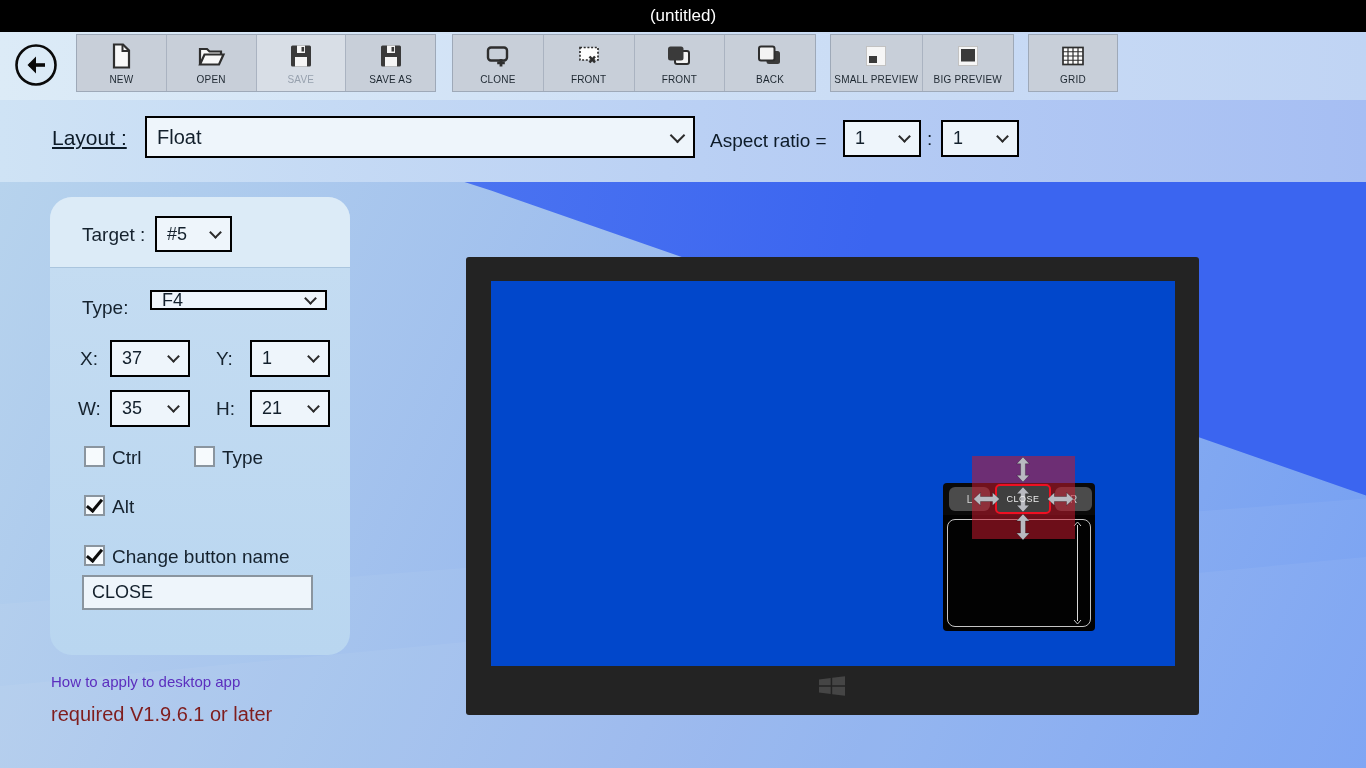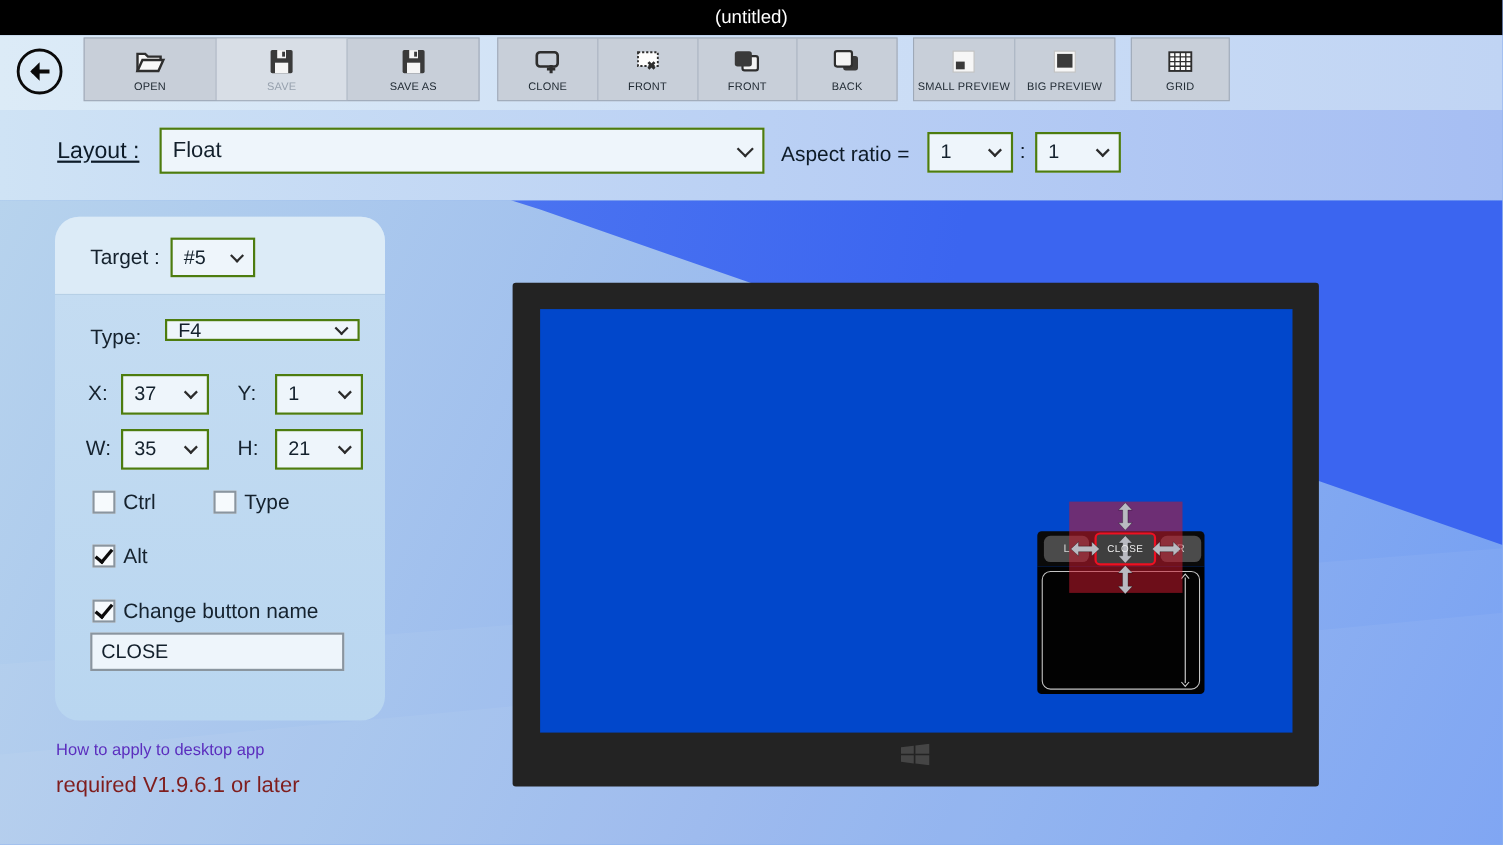--- a/index.html
+++ b/index.html
@@ -33,21 +33,21 @@
     padding-top:5px;box-sizing:border-box;border-right:1px solid #aab3c1;cursor:default;}
   .tb-btn:last-child{border-right:none;}
   .tb-btn .tb-label{font-size:10px;color:#1d2730;margin-top:2px;letter-spacing:.2px;white-space:nowrap;}
   .tb-btn.disabled{background:#d8dee6;}
   .tb-btn.disabled .tb-label{color:#97a1ae;}
   .tb-icon{height:32px;display:flex;align-items:center;justify-content:center;}
   
   #back-button{position:absolute;left:14px;top:43px;width:44px;height:44px;}
   
   .dd{position:absolute;display:flex;align-items:center;box-sizing:border-box;
-    background:#eef5fb;border:2px solid #4d7c0f;padding:0 10px;cursor:default;}
+    background:#eef5fb;border:2px solid #000000;padding:0 10px;cursor:default;}
   .dd .dd-value{font-size:18px;color:#13202c;}
   .dd .chev{width:9px;height:9px;border-right:2px solid #2b2b2b;border-bottom:2px solid #2b2b2b;
     transform:rotate(45deg);margin-left:auto;margin-top:-4px;flex:none;}
   .dd.small .chev{width:7px;height:7px;}
   
   .row-label{position:absolute;color:#0d1b28;}
   
   #panel{position:absolute;left:50px;top:197px;width:300px;height:458px;border-radius:22px;
     background:linear-gradient(#c6ddf2,#b9d6f0);}
   #panel .panel-head{position:absolute;left:0;top:0;width:300px;height:71px;
@@ -109,20 +109,29 @@
   <svg width="44" height="44" viewBox="0 0 44 44">
     <circle cx="22" cy="22" r="19.5" fill="none" stroke="#0a0a0a" stroke-width="2.6"></circle>
     <path d="M31 22 H15" stroke="#0a0a0a" stroke-width="3.6" fill="none"></path>
     <path d="M22 13.5 L13.5 22 L22 30.5 Z" fill="#0a0a0a"></path>
   </svg>
 </div>
 
 <div class="tb-group" style="left:76px;width:360px;">
   <div class="tb-btn">
     <span class="tb-icon">
+      <svg width="28" height="28" viewBox="0 0 28 28">
+        <path d="M7 2.5 H16 L22 8.5 V25.5 H7 Z" fill="#f8f8f8" stroke="#2e2e2e" stroke-width="2.2"></path>
+        <path d="M15.5 3 V9 H21.5" fill="none" stroke="#2e2e2e" stroke-width="2"></path>
+      </svg>
+      </span>
+    <span class="tb-label">NEW</span>
+  </div>
+  <div class="tb-btn">
+    <span class="tb-icon">
       <svg width="30" height="28" viewBox="0 0 30 28">
         <path d="M4 22.5 V7 H11 L13.5 9.5 H25 V13" fill="#f8f8f8" stroke="#2e2e2e" stroke-width="2.2"></path>
         <path d="M4 22.5 L8.5 12.5 H27.5 L23 22.5 Z" fill="#f8f8f8" stroke="#2e2e2e" stroke-width="2.2"></path>
       </svg>
       </span>
     <span class="tb-label">OPEN</span>
   </div>
   <div class="tb-btn disabled">
     <span class="tb-icon">
       <svg width="28" height="28" viewBox="0 0 28 28">

